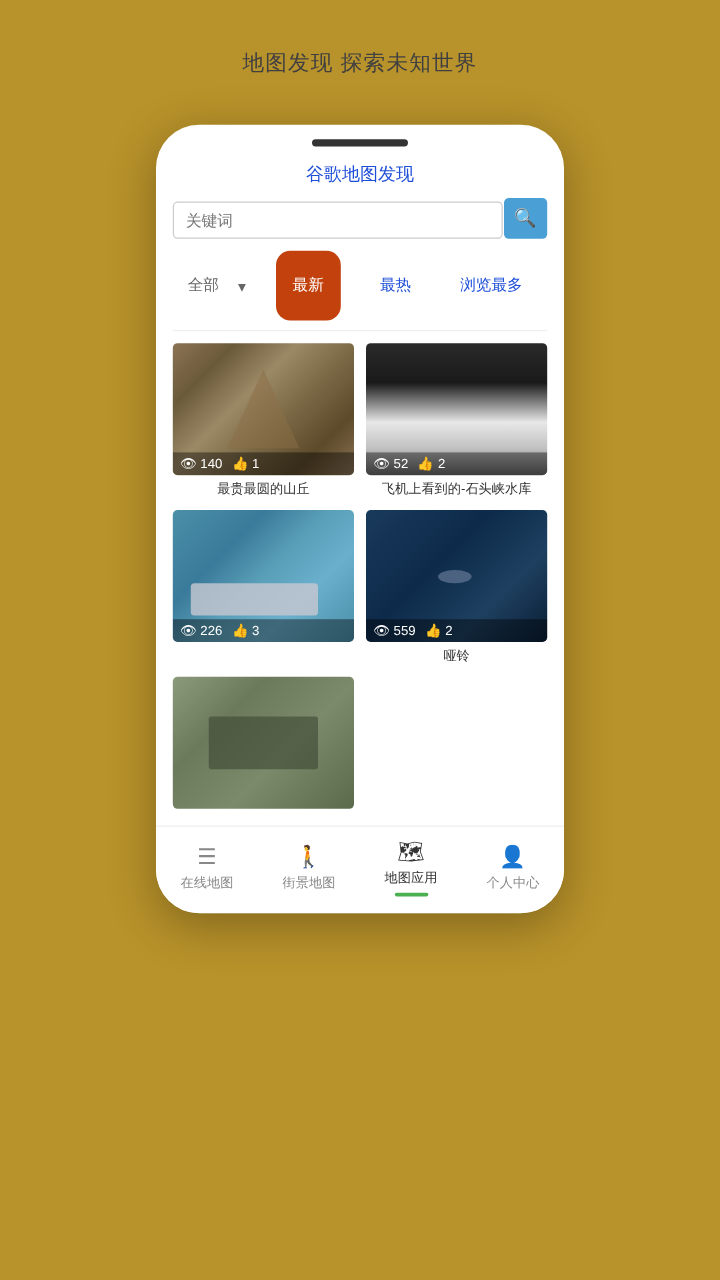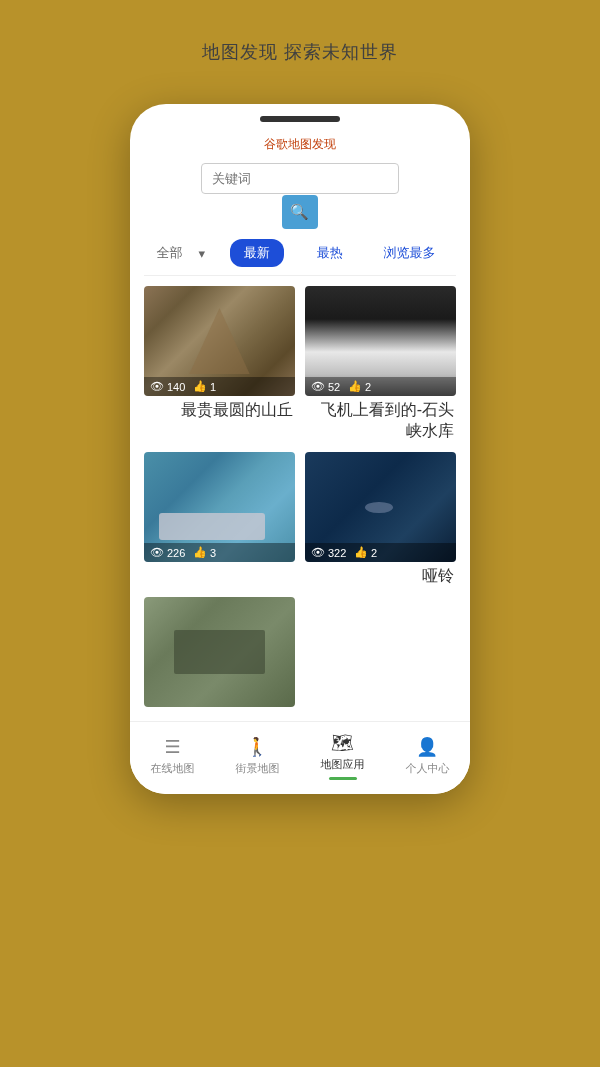--- a/index.html
+++ b/index.html
@@ -47,31 +47,30 @@
       height: 6px;
       background: #333;
       border-radius: 3px;
       margin: 0 auto 14px;
     }
     .phone-inner {
       padding: 0 14px;
     }
     .app-title {
       text-align: center;
-      font-size: 12px;
-      color: #c2410c;
+      font-size: 15px;
+      color: #1d4ed8;
       margin-bottom: 10px;
       font-weight: 500;
     }
     .search-bar {
       display: flex;
-      align-items: center;
+      align-items: flex-end;
       margin-bottom: 10px;
       gap: 1px;
-      flex-direction: column;
     }
     .search-input {
       flex: 1;
       border: 1.5px solid #ccc;
       border-radius: 4px;
       padding: 7px 10px;
       font-size: 13px;
       color: #aaa;
       outline: none;
       background: white;
@@ -97,24 +96,24 @@
       border-bottom: 1px solid #eee;
       padding-bottom: 8px;
     }
     .filter-tab {
       font-size: 13px;
       color: #1d4ed8;
       cursor: pointer;
       padding: 2px 8px;
     }
     .filter-tab.active {
-      background: #1d4ed8;
+      background: #c2410c;
       color: white;
       border-radius: 12px;
-      padding: 5px 14px;
+      padding: 20px 14px;
     }
     .filter-tab-all {
       font-size: 13px;
       color: #666;
       cursor: pointer;
       display: flex;
       align-items: center;
       gap: 16px;
     }
     .grid {
@@ -145,23 +144,23 @@
       gap: 8px;
       font-size: 11px;
       color: white;
     }
     .stat-item {
       display: flex;
       align-items: center;
       gap: 3px;
     }
     .card-label {
-      font-size: 16px;
+      font-size: 11px;
       color: #333;
-      text-align: right;
+      text-align: center;
       margin-top: 4px;
       padding: 0 2px;
     }
     
     .img-1 {
       background: linear-gradient(135deg, #8B7355 0%, #6B5A3A 20%, #9B8865 40%, #7A6845 60%, #5C4A2A 80%, #8B7355 100%);
       position: relative;
     }
     .img-1::after {
       content: '';
@@ -320,21 +319,21 @@
             </div>
           </div>
         </div>
       </div>
 
       <div class="card">
         <div class="card-image img-4">
           <div class="card-stats">
             <div class="stat-item">
               <span>👁</span>
-              <span>322</span>
+              <span>559</span>
             </div>
             <div class="stat-item">
               <span>👍</span>
               <span>2</span>
             </div>
           </div>
         </div>
         <div class="card-label">哑铃</div>
       </div>
 

